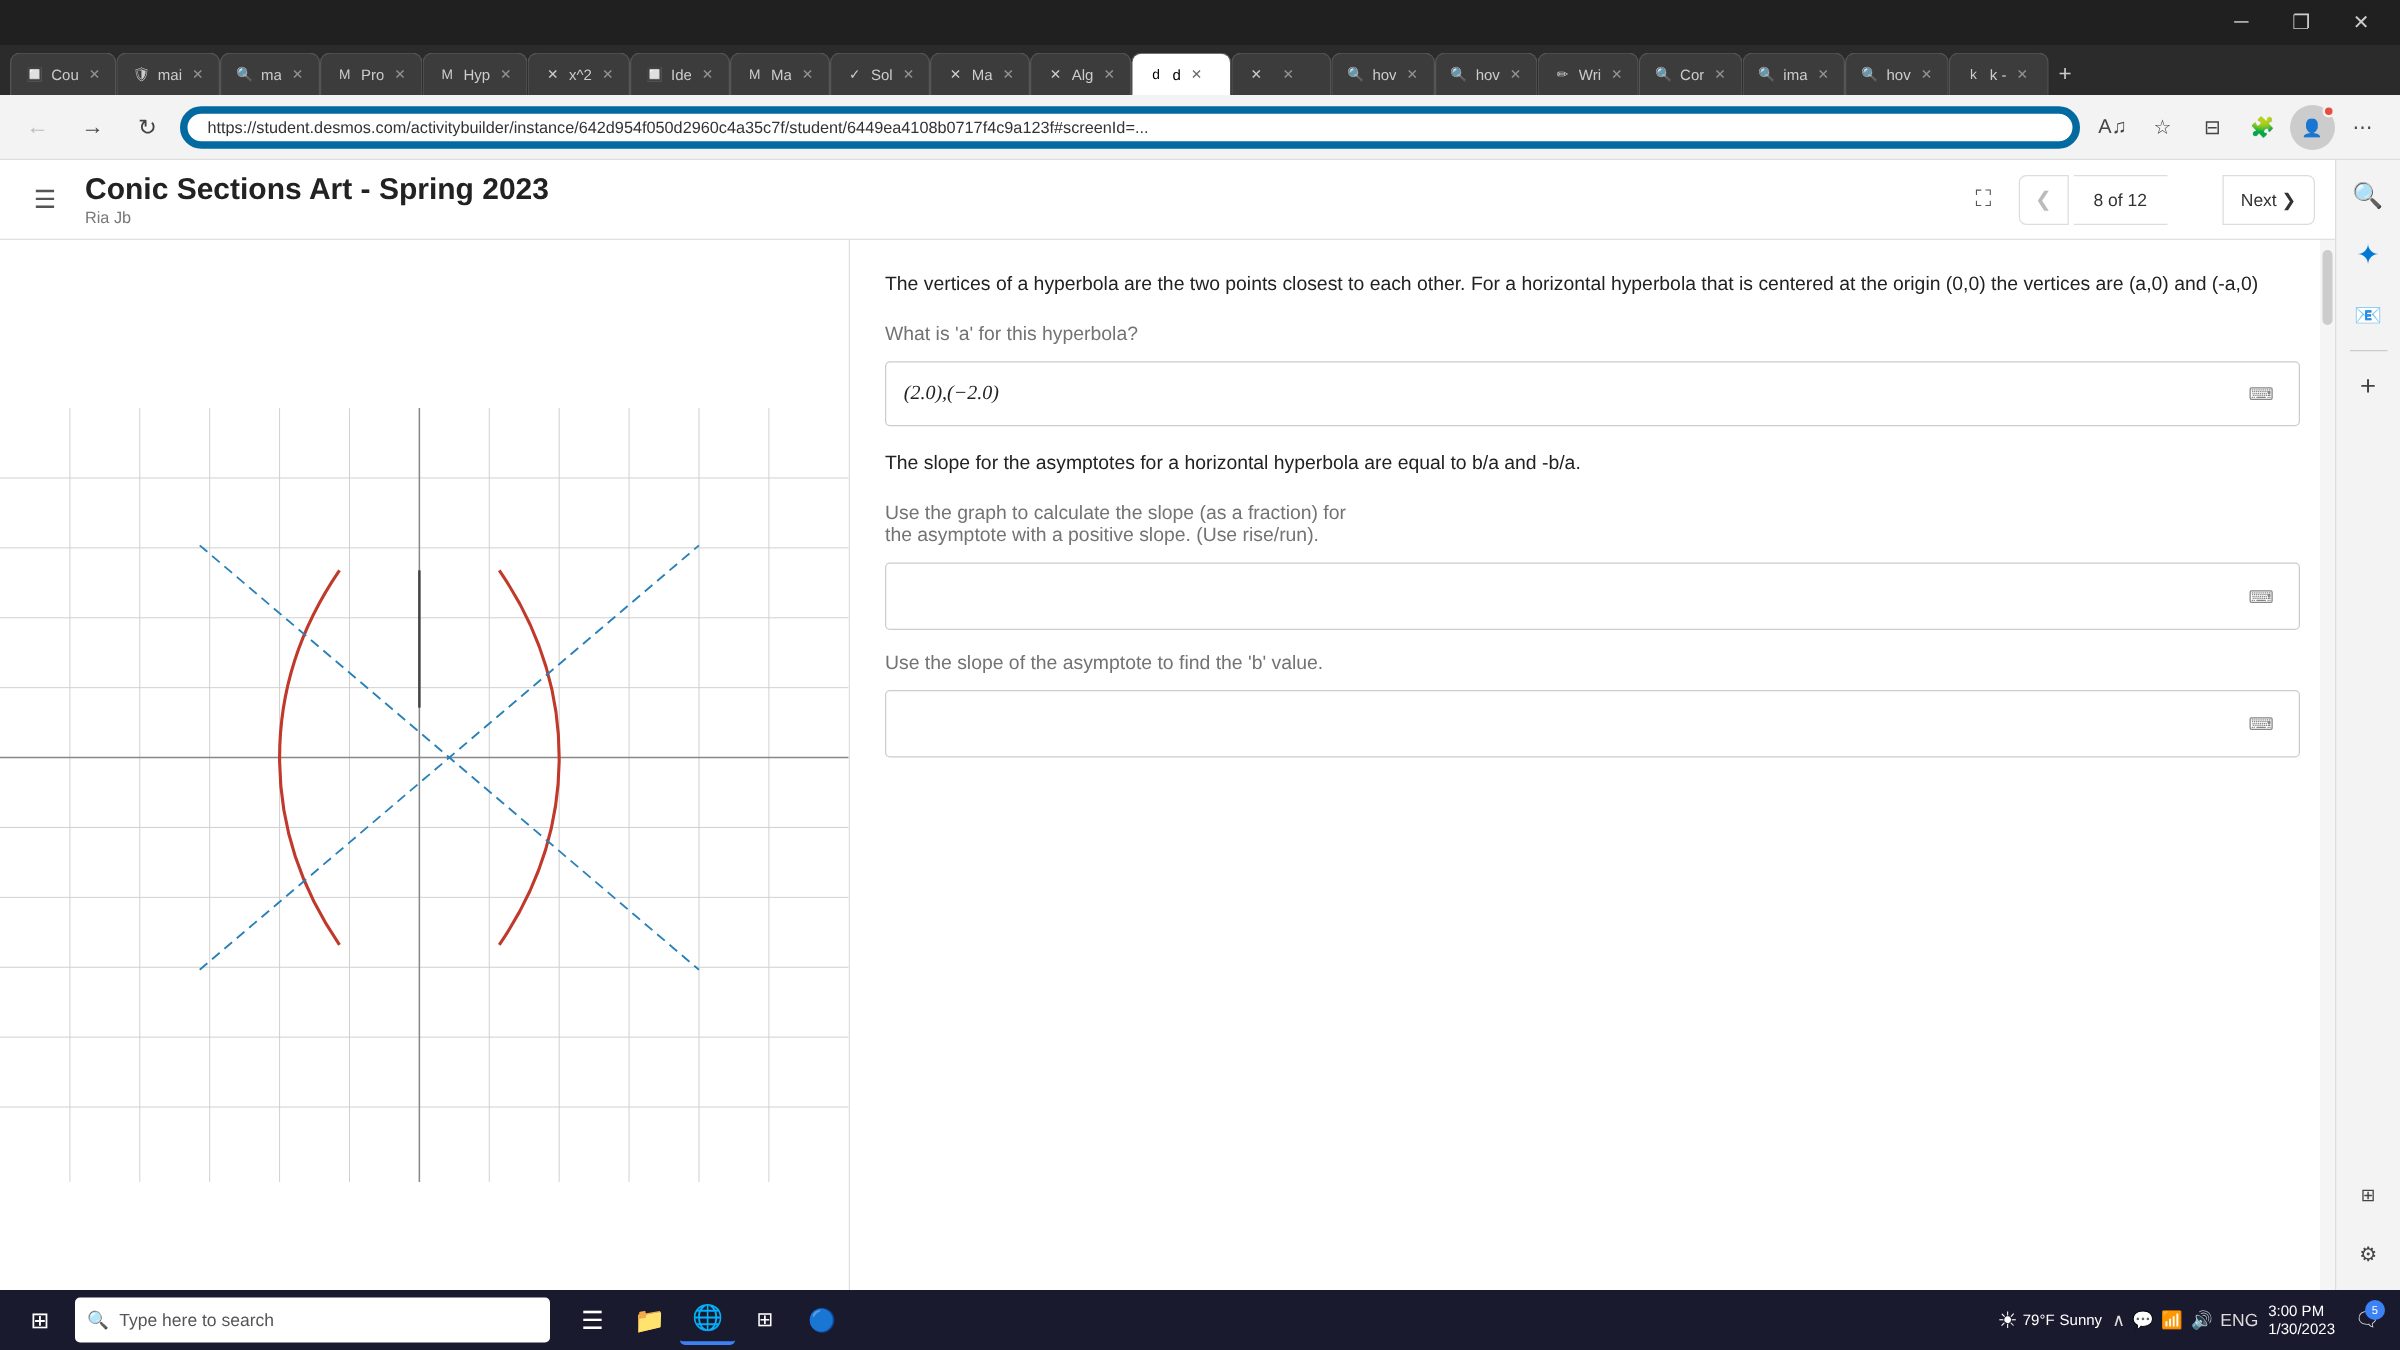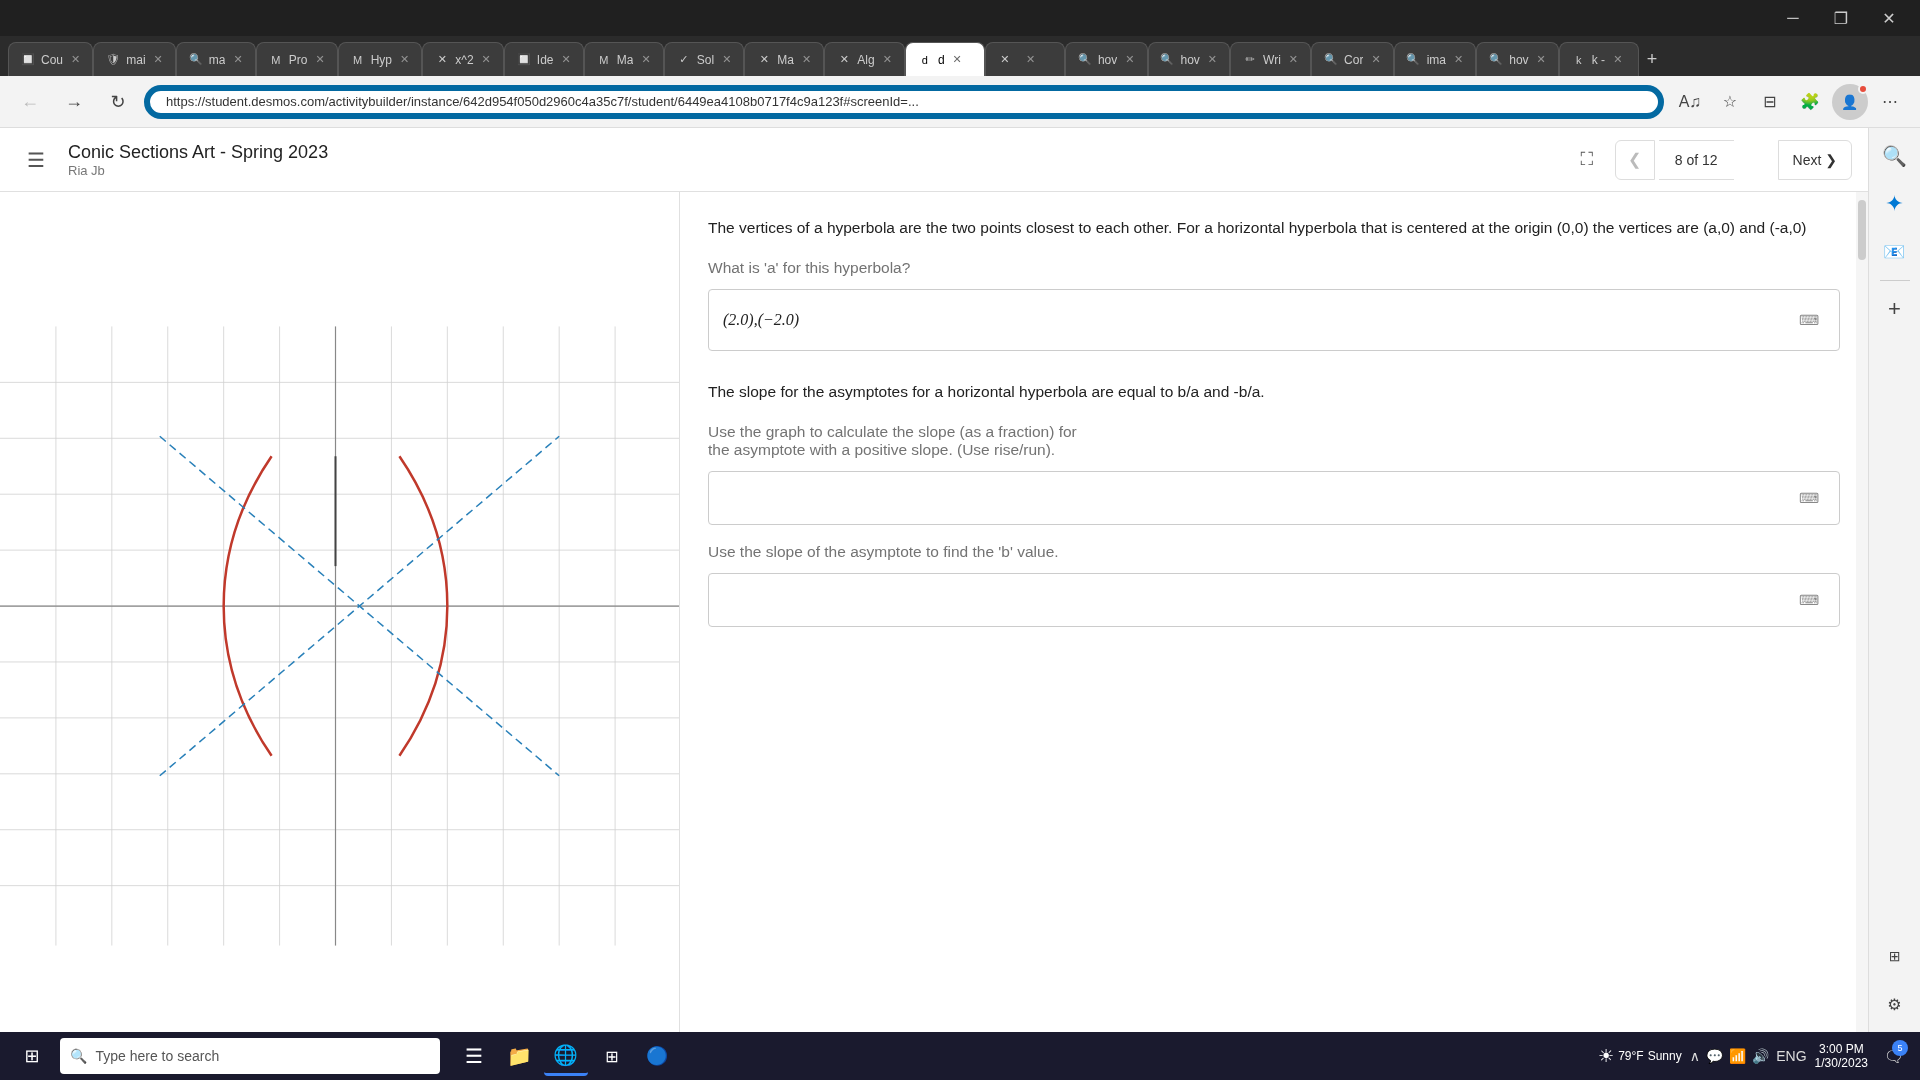--- a/index.html
+++ b/index.html
@@ -39,21 +39,21 @@
     .b-sidebar-btn.active { color: #0078d4; }
     .b-sidebar-separator { width: 30px; height: 1px; background: #ccc; }
 
     
     .desmos-app { flex: 1; display: flex; flex-direction: column; overflow: hidden; }
 
     
     .desmos-header { height: 64px; background: #fff; border-bottom: 1px solid #e0e0e0; display: flex; align-items: center; padding: 0 16px; }
     .hamburger-btn { background: transparent; border: none; font-size: 20px; color: #555; cursor: pointer; width: 40px; height: 40px; display: flex; align-items: center; justify-content: center; margin-right: 12px; }
     .desmos-title-block { flex: 1; }
-    .desmos-title { font-size: 18px; font-weight: 400; color: #222; }
+    .desmos-title { font-size: 24px; font-weight: 700; color: #222; }
     .desmos-subtitle { font-size: 13px; color: #777; }
     .fullscreen-btn { background: transparent; border: none; font-size: 18px; color: #555; cursor: pointer; width: 40px; height: 40px; border-radius: 6px; display: flex; align-items: center; justify-content: center; margin-right: 8px; }
     .pagination { display: flex; align-items: center; gap: 4px; }
     .page-prev-btn { width: 40px; height: 40px; background: #fff; border: 1px solid #ddd; border-radius: 6px 0 0 6px; cursor: pointer; display: flex; align-items: center; justify-content: center; font-size: 16px; color: #555; }
     .page-prev-btn.disabled { color: #bbb; cursor: default; }
     .page-count { background: #fff; border: 1px solid #ddd; border-left: none; border-right: none; height: 40px; padding: 0 16px; display: flex; align-items: center; font-size: 14px; color: #333; font-weight: 500; }
     .page-next-btn { height: 40px; background: #fff; border: 1px solid #ddd; border-radius: 0 6px 6px 0; cursor: pointer; display: flex; align-items: center; justify-content: center; font-size: 14px; color: #333; padding: 0 14px; gap: 4px; font-weight: 500; margin-left: 40px; }
 
     
     .desmos-body { flex: 1; display: flex; overflow: hidden; }
@@ -63,39 +63,39 @@
     .grid-bg { width: 100%; height: 100%; position: absolute; top: 0; left: 0; }
 
     
     .content-panel { flex: 1; padding: 24px 28px; overflow-y: auto; position: relative; }
     .scroll-track { position: absolute; right: 0; top: 0; bottom: 0; width: 12px; background: #f5f5f5; }
     .scroll-thumb { position: absolute; right: 2px; top: 8px; width: 8px; height: 60px; background: #ccc; border-radius: 4px; }
 
     .content-text { font-size: 15.5px; color: #222; line-height: 1.6; margin-bottom: 18px; }
     .question-label { font-size: 15.5px; color: #737373; margin-bottom: 12px; font-weight: 400; }
 
-    .math-input-wrapper { border: 1.5px solid #ccc; border-radius: 4px; padding: 14px 14px; margin-bottom: 29px; display: flex; align-items: center; min-height: 52px; background: #fff; }
+    .math-input-wrapper { border: 1.5px solid #ccc; border-radius: 4px; padding: 4px 14px; margin-bottom: 18px; display: flex; align-items: center; min-height: 52px; background: #fff; }
     .math-input-content { flex: 1; font-size: 16px; color: #222; font-family: 'Times New Roman', serif; font-style: italic; }
     .keyboard-icon-btn { width: 32px; height: 32px; background: transparent; border: none; cursor: pointer; display: flex; align-items: center; justify-content: center; color: #888; font-size: 14px; border-radius: 4px; }
 
     .empty-input-wrapper { border: 1.5px solid #ccc; border-radius: 4px; padding: 10px 14px; margin-bottom: 18px; display: flex; align-items: center; min-height: 52px; background: #fff; }
 
     
     .taskbar { height: 48px; background: #1a1a2e; display: flex; align-items: center; padding: 0 8px; gap: 4px; position: absolute; bottom: 0; left: 0; right: 0; }
     .start-btn { width: 48px; height: 40px; background: transparent; border: none; cursor: pointer; display: flex; align-items: center; justify-content: center; font-size: 18px; color: #fff; border-radius: 4px; }
     .search-bar { display: flex; align-items: center; background: #fff; border-radius: 4px; height: 36px; padding: 0 10px; gap: 8px; width: 380px; cursor: text; }
     .search-icon-win { font-size: 14px; color: #555; }
     .search-text { font-size: 14px; color: #555; }
     .taskbar-apps { display: flex; gap: 2px; margin-left: 8px; }
     .taskbar-app { width: 44px; height: 40px; background: transparent; border: none; cursor: pointer; display: flex; align-items: center; justify-content: center; font-size: 20px; border-radius: 4px; color: #fff; }
     .taskbar-app.active { border-bottom: 3px solid #3b82f6; }
     .taskbar-right { margin-left: auto; display: flex; align-items: center; gap: 8px; }
     .system-tray { display: flex; align-items: center; gap: 6px; color: #fff; font-size: 12px; }
     .tray-icon { font-size: 14px; color: #ddd; cursor: pointer; }
-    .clock { color: #fff; font-size: 12px; text-align: center; }
+    .clock { color: #fff; font-size: 12px; text-align: left; }
     .clock-time { font-weight: 500; }
     .notification-btn { width: 36px; height: 40px; background: transparent; border: none; cursor: pointer; display: flex; align-items: center; justify-content: center; color: #ddd; font-size: 16px; position: relative; }
     .notification-badge { position: absolute; top: 4px; right: 4px; background: #3b82f6; color: #fff; font-size: 9px; width: 16px; height: 16px; border-radius: 50%; display: flex; align-items: center; justify-content: center; }
     .weather { display: flex; align-items: center; gap: 4px; color: #fff; font-size: 12px; }
     .weather-icon { font-size: 18px; }
 
     
     .grid-line { stroke: #d0d0d0; stroke-width: 0.8; }
     .axis-line { stroke: #888; stroke-width: 1.2; }
     .hyperbola-red { stroke: #c0392b; stroke-width: 2.5; fill: none; }

